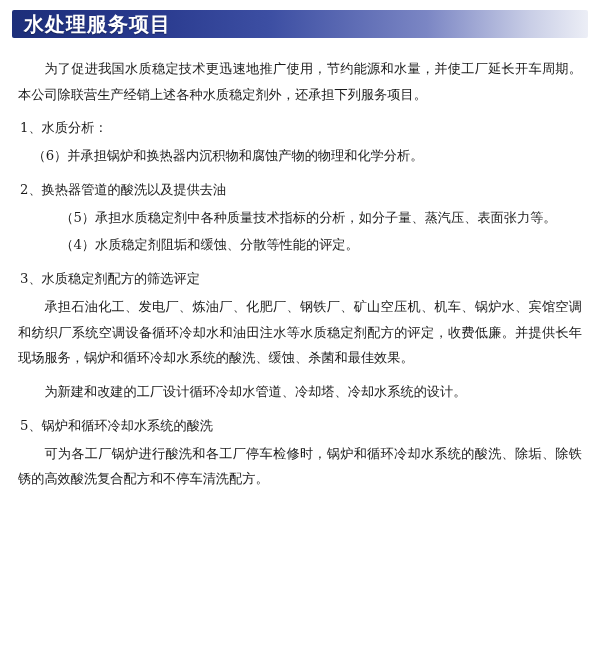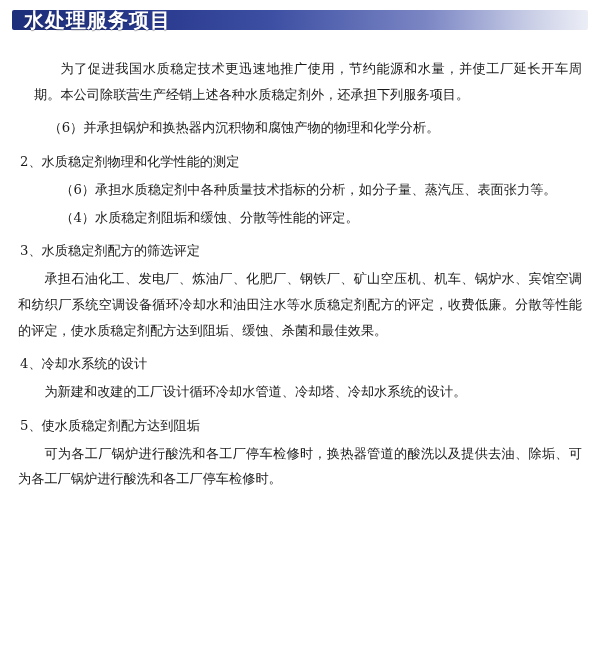--- a/index.html
+++ b/index.html
@@ -17,22 +17,22 @@
   .page {
     position: relative;
     width: 600px;
     height: 651px;
     box-sizing: border-box;
     padding: 0;
   }
   
   .title-banner {
     position: relative;
-    margin: 10px 12px 12px 12px;
-    height: 20px;
+    margin: 10px 12px 4px 12px;
+    height: 28px;
     background: linear-gradient(to right, #1d2f7a 0%, #27388c 22%, #3d4fa3 45%, #7b86c4 72%, #c9cee6 90%, #eceef6 100%);
     border-radius: 2px;
     display: flex;
     align-items: center;
   }
   .title-banner .title-text {
     color: #ffffff;
     font-size: 20px;
     font-weight: bold;
     letter-spacing: 1px;
@@ -41,21 +41,21 @@
     text-shadow: 0 1px 1px rgba(0,0,0,0.35);
     line-height: 30px;
   }
   .content {
     padding: 14px 18px 0 18px;
     font-size: 13.2px;
     line-height: 1.95;
     text-align: justify;
   }
   p {
-    margin: 0 0 4px 16px;
+    margin: 0 0 4px 0;
   }
   .para-indent {
     text-indent: 2em;
   }
   .section-head {
     margin: 6px 0 2px 0;
     text-indent: 0;
     padding-left: 2px;
   }
   .sub-item {
@@ -81,37 +81,37 @@
 <div class="page">
 
   <div class="title-banner">
     <span class="title-text">水处理服务项目</span>
   </div>
 
   <div class="content">
 
     <p class="para-indent loose">为了促进我国水质稳定技术更迅速地推广使用，节约能源和水量，并使工厂延长开车周期。本公司除联营生产经销上述各种水质稳定剂外，还承担下列服务项目。</p>
 
+    <p class="section-head">
+      <span>1、</span><span>水质分析：</span>
+    </p>
     <p class="item-wide loose">（6）并承担锅炉和换热器内沉积物和腐蚀产物的物理和化学分析。</p>
 
     <p class="section-head">
-      <span>2、</span><span>水质稳定剂物理和化学性能的测定</span>
+      <span>2、</span><span>换热器管道的酸洗以及提供去油</span>
     </p>
-    <p class="sub-item">（6）承担水质稳定剂中各种质量技术指标的分析，如分子量、蒸汽压、表面张力等。</p>
+    <p class="sub-item">（5）承担水质稳定剂中各种质量技术指标的分析，如分子量、蒸汽压、表面张力等。</p>
     <p class="sub-item loose">（4）水质稳定剂阻垢和缓蚀、分散等性能的评定。</p>
 
     <p class="section-head">
       <span>3、</span><span>水质稳定剂配方的筛选评定</span>
     </p>
-    <p class="body-block loose">承担石油化工、发电厂、炼油厂、化肥厂、钢铁厂、矿山空压机、机车、锅炉水、宾馆空调和纺织厂系统空调设备循环冷却水和油田注水等水质稳定剂配方的评定，收费低廉。分散等性能的评定，使水质稳定剂配方达到阻垢、缓蚀、杀菌和最佳效果。</p>
+    <p class="body-block loose">承担石油化工、发电厂、炼油厂、化肥厂、钢铁厂、矿山空压机、机车、锅炉水、宾馆空调和纺织厂系统空调设备循环冷却水和油田注水等水质稳定剂配方的评定，收费低廉。并提供长年现场服务，锅炉和循环冷却水系统的酸洗、缓蚀、杀菌和最佳效果。</p>
 
-    <p class="section-head">
-      <span>4、</span><span>冷却水系统的设计</span>
-    </p>
     <p class="body-block loose">为新建和改建的工厂设计循环冷却水管道、冷却塔、冷却水系统的设计。</p>
 
     <p class="section-head">
-      <span>5、</span><span>使水质稳定剂配方达到阻垢</span>
+      <span>5、</span><span>锅炉和循环冷却水系统的酸洗</span>
     </p>
-    <p class="body-block">可为各工厂锅炉进行酸洗和各工厂停车检修时，换热器管道的酸洗以及提供去油、除垢、可为各工厂锅炉进行酸洗和各工厂停车检修时。</p>
+    <p class="body-block">可为各工厂锅炉进行酸洗和各工厂停车检修时，锅炉和循环冷却水系统的酸洗、除垢、除铁锈的高效酸洗复合配方和不停车清洗配方。</p>
 
   </div>
 </div>
 
 </body></html>

